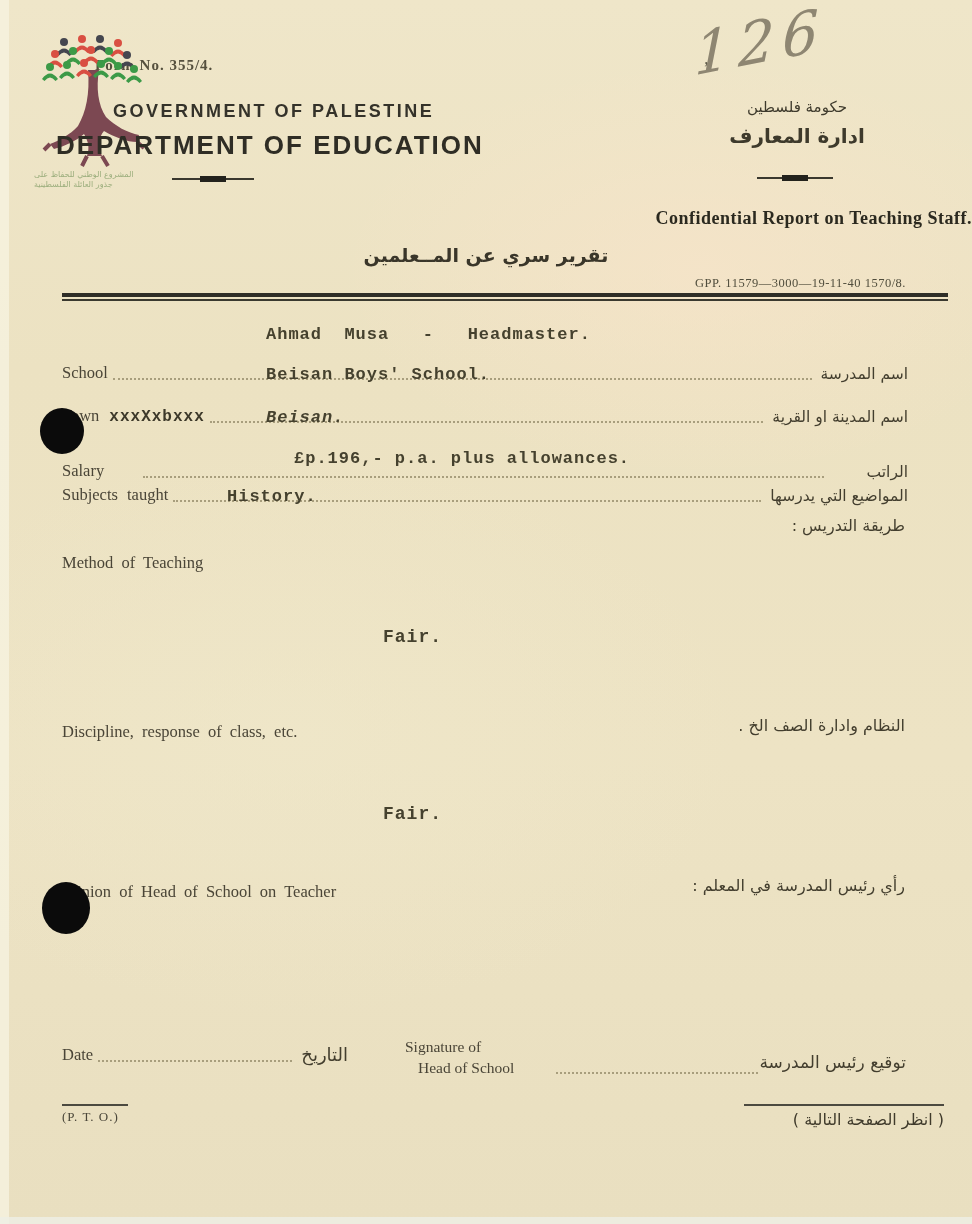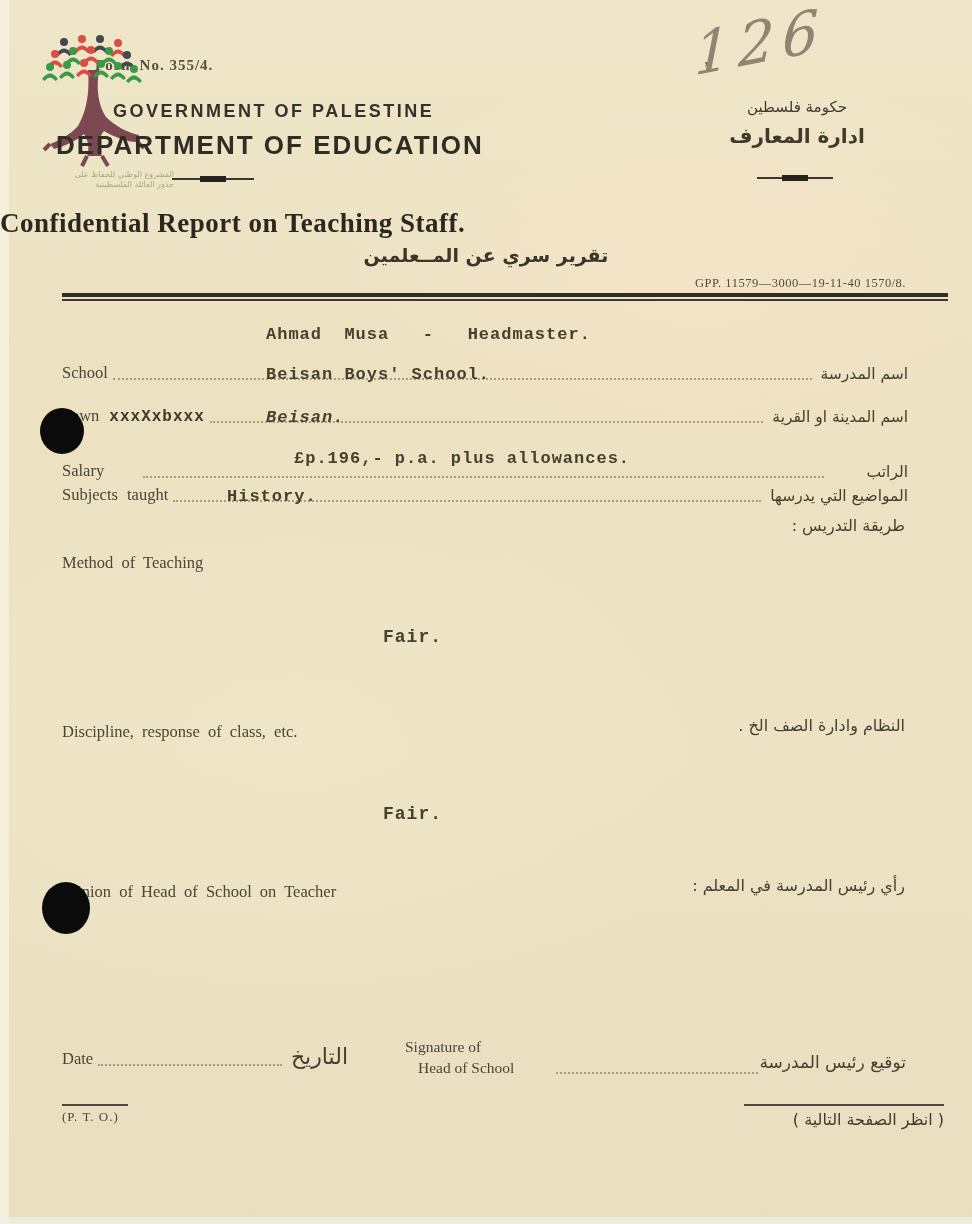--- a/index.html
+++ b/index.html
@@ -21,35 +21,35 @@
   .abs{position:absolute;}
   .punch-hole{position:absolute;background:#0b0b0b;border-radius:50%;z-index:6;}
   .hole1{left:40px;top:408px;width:44px;height:46px;}
   .hole2{left:42px;top:882px;width:48px;height:52px;}
 
   
   .logo{left:42px;top:34px;width:104px;height:134px;z-index:2;}
   .form-no{left:95px;top:57px;font-size:15px;font-weight:bold;letter-spacing:1px;color:#55503e;z-index:1;}
   .gov-line{left:113px;top:101px;font-family:"Liberation Sans",sans-serif;font-weight:bold;font-size:18px;letter-spacing:2.5px;color:#34322a;z-index:3;}
   .dept-line{left:56px;top:130px;font-family:"Liberation Sans",sans-serif;font-weight:bold;font-size:26px;letter-spacing:2px;color:#2f2d25;z-index:3;}
-  .wm-text{left:48px;top:170px;width:126px;text-align:right;font-family:"DejaVu Sans",sans-serif;font-size:8px;line-height:10px;color:#9cae7d;z-index:1;}
+  .wm-text{left:34px;top:170px;width:126px;text-align:left;font-family:"DejaVu Sans",sans-serif;font-size:8px;line-height:10px;color:#9cae7d;z-index:1;}
   .divider{height:10px;}
   .divider .thin{position:absolute;left:0;right:0;top:4px;height:2px;background:#3a382e;}
   .divider .thick{position:absolute;left:50%;top:2px;width:26px;height:6px;margin-left:-13px;background:#23221c;}
   .div-left{left:172px;top:174px;width:82px;}
   .div-right{left:757px;top:173px;width:76px;}
 
   .handwritten{left:693px;top:8px;font-family:"DejaVu Serif",serif;font-style:italic;font-size:58px;color:#8e8672;transform:rotate(-11deg) skewX(-12deg);letter-spacing:8px;z-index:2;}
   .ink-mark{left:704px;top:60px;font-size:14px;font-weight:bold;color:#5e5a49;}
   .ar-head{width:170px;text-align:center;direction:rtl;font-family:"DejaVu Sans",sans-serif;color:#3e3a2c;}
   .ar-head1{left:712px;top:98px;font-size:15px;}
   .ar-head2{left:712px;top:124px;font-size:20px;font-weight:bold;}
 
   
-  .title-en{left:0;top:208px;width:100%;text-align:left;font-size:27px;font-weight:bold;letter-spacing:.5px;color:#2b291f;}
+  .title-en{left:0;top:208px;width:100%;text-align:right;font-size:18px;font-weight:bold;letter-spacing:.5px;color:#2b291f;}
   .title-ar{left:0;top:244px;width:100%;text-align:center;direction:rtl;font-family:"DejaVu Sans",sans-serif;font-size:19px;font-weight:bold;color:#3a362a;}
   .gpp{right:66px;top:276px;font-size:12.5px;letter-spacing:.5px;color:#504d3c;}
   .rule-double{left:62px;top:293px;width:886px;border-top:4px solid #2f2e27;}
   .rule-double:after{content:"";display:block;margin-top:2px;height:2px;background:#3a392f;}
 
   
   .frow{left:62px;width:846px;display:flex;align-items:flex-end;z-index:2;}
   .flabel{font-size:16.5px;color:#4a4537;word-spacing:5px;white-space:pre;}
   .fstrike{font-family:"Liberation Mono",monospace;font-weight:bold;font-size:16px;color:#3d392a;margin-left:10px;letter-spacing:1px;}
   .fdots{flex:1;border-bottom:2px dotted #a89e7d;margin:0 5px 3px 5px;height:14px;}
@@ -169,21 +169,21 @@
   <div class="abs slabel" style="left:62px;top:722px;">Discipline, response of class, etc.</div>
   <div class="abs sar" style="right:67px;top:716px;">النظام وادارة الصف الخ .</div>
   <div class="abs typed" style="left:383px;top:804px;font-size:18px;">Fair.</div>
 
   <div class="abs slabel" style="left:57px;top:882px;">Opinion of Head of School on Teacher</div>
   <div class="abs sar" style="right:67px;top:876px;">رأي رئيس المدرسة في المعلم :</div>
 
   <div class="abs date-row">
     <span class="flabel">Date</span>
     <span class="fdots"></span>
-    <span class="far" style="font-size:22px;">التاريخ</span>
+    <span class="far" style="font-size:18px;">التاريخ</span>
   </div>
   <div class="abs sig-block">
     <div>Signature of</div>
     <div class="l2">Head of School</div>
   </div>
   <div class="abs sig-dots"></div>
   <div class="abs sig-ar">توقيع رئيس المدرسة</div>
 
   <div class="abs pto">(P. T. O.)</div>
   <div class="abs pto-ar">( انظر الصفحة التالية )</div>

